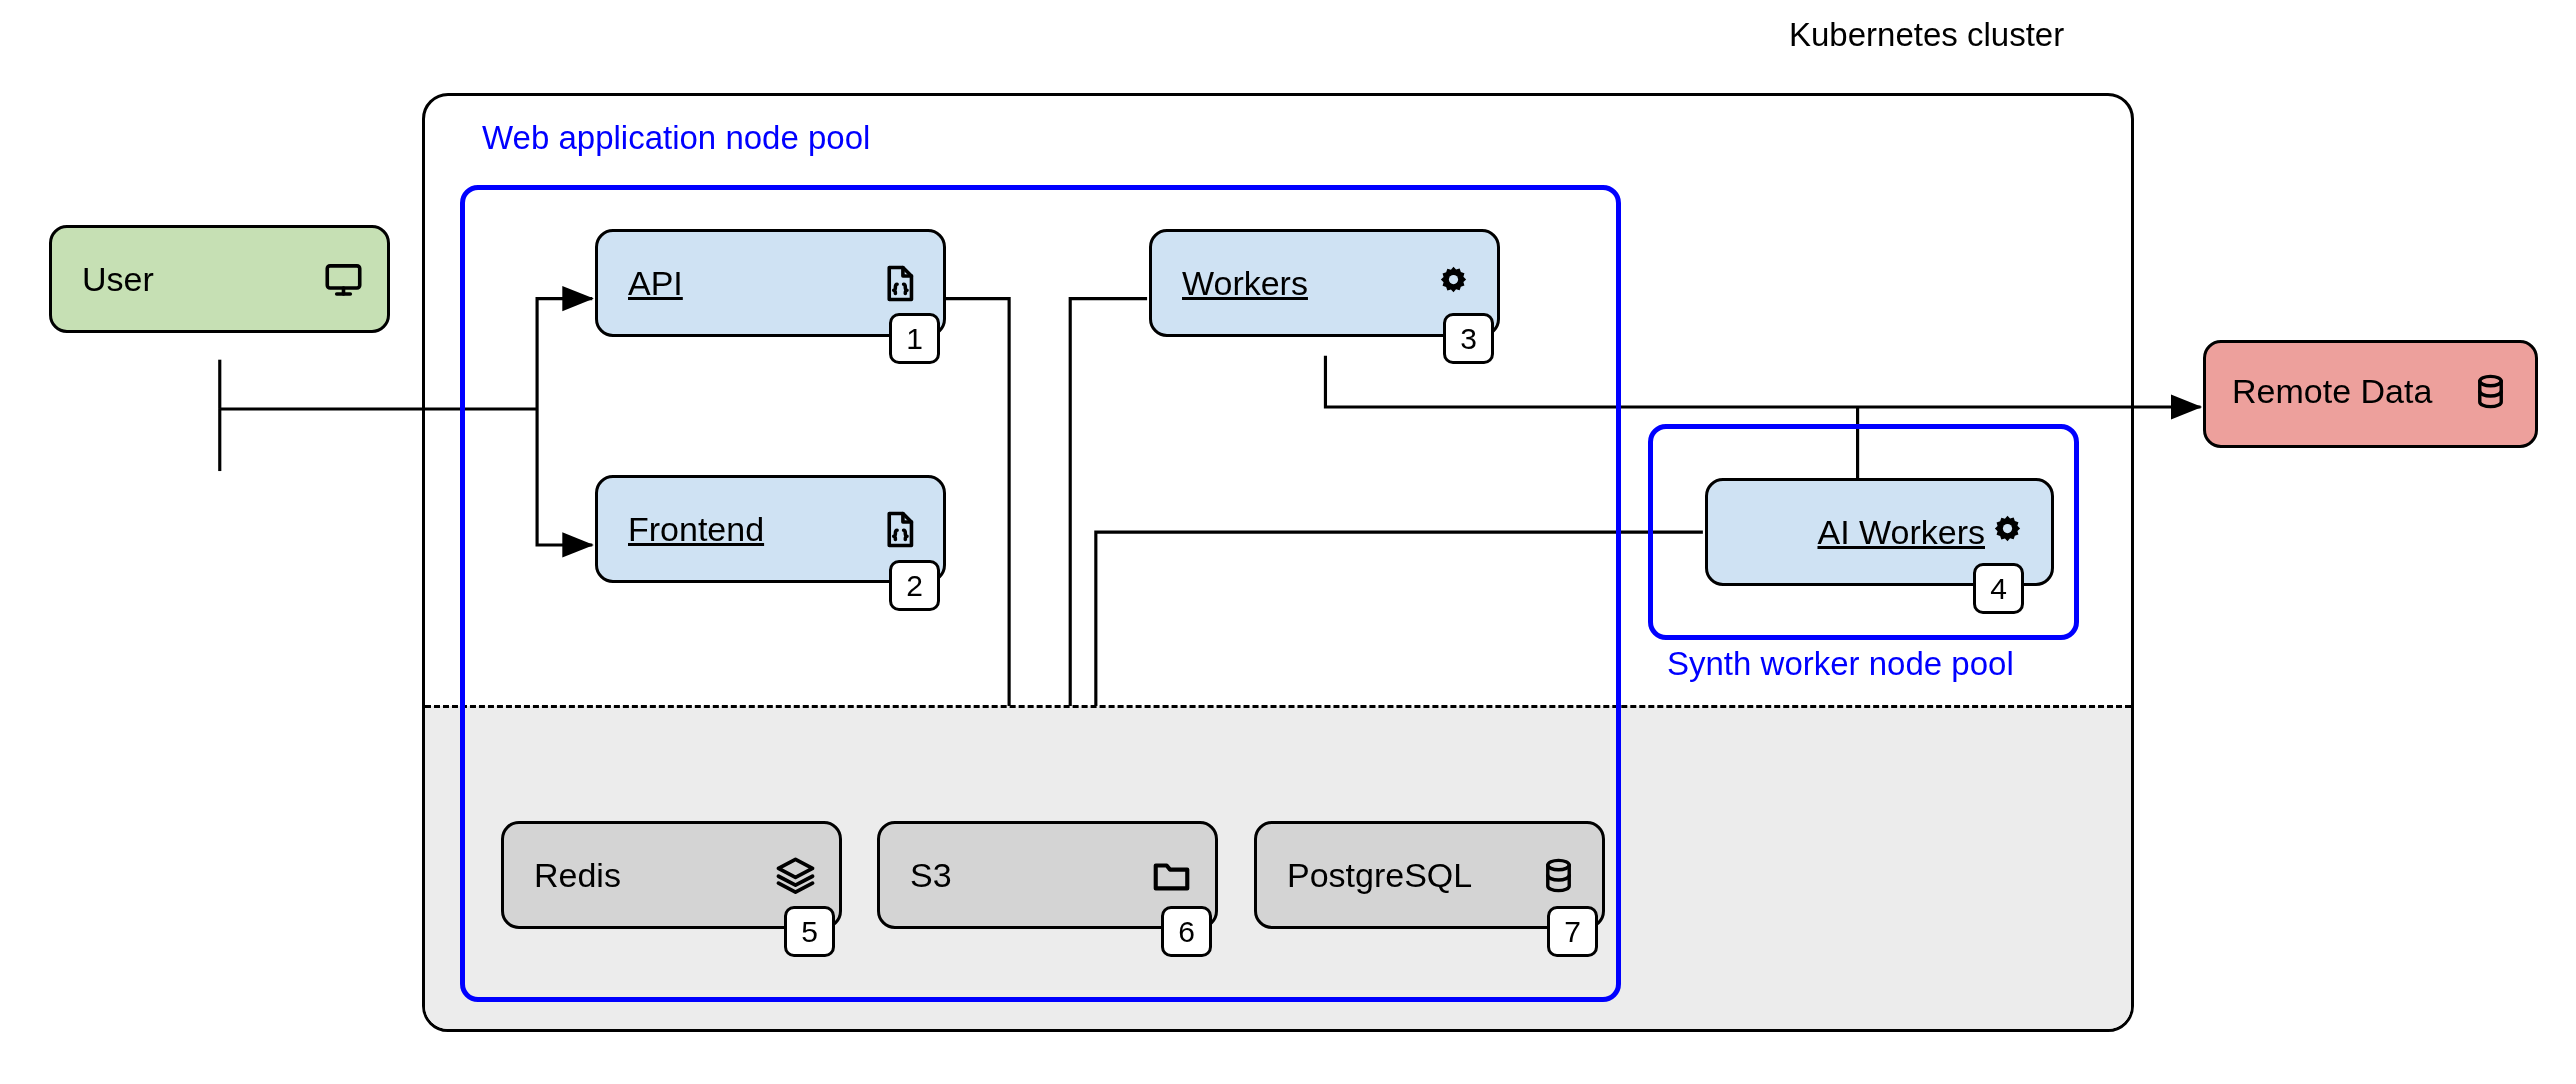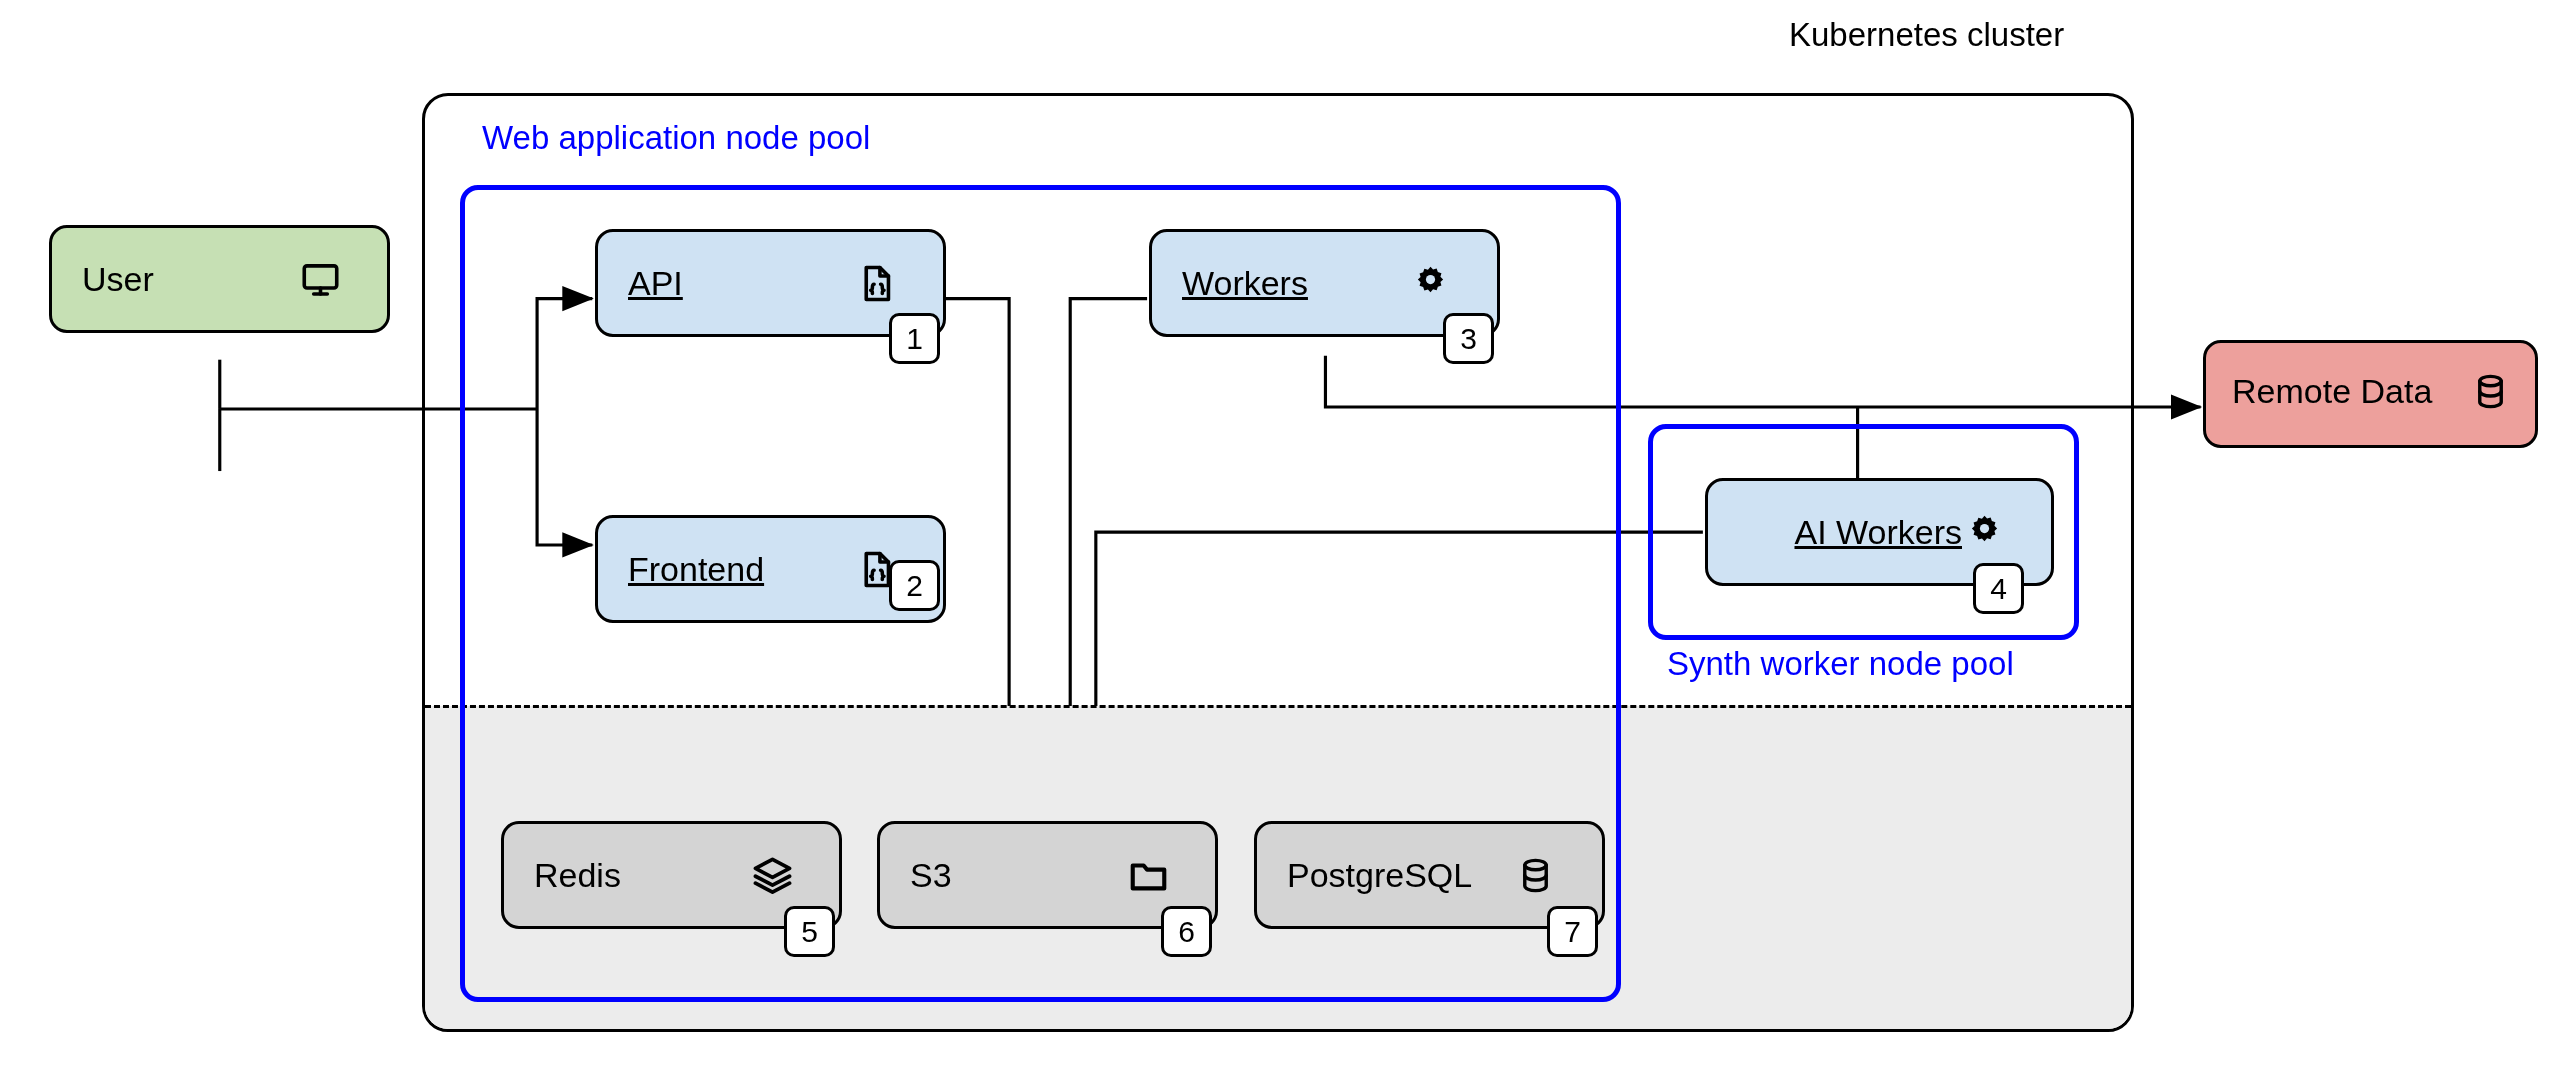--- a/index.html
+++ b/index.html
@@ -63,21 +63,21 @@
 
   
   .node {
     position: absolute;
     box-sizing: border-box;
     border: 3px solid #000000;
     border-radius: 18px;
     display: flex;
     align-items: center;
     justify-content: space-between;
-    padding: 0 44px 0 30px;
+    padding: 0 21px 0 30px;
   }
   .node .label {
     font-size: 34px;
     color: #000000;
     white-space: nowrap;
   }
   .node .glyph {
     display: flex;
     align-items: center;
     justify-content: center;
@@ -173,21 +173,21 @@
       <svg width="41" height="41" viewBox="0 0 24 24" fill="none" stroke="#000" stroke-width="2.1" stroke-linecap="round" stroke-linejoin="round">
         <path d="M6 2.6h8l5 5v13.8H6z"></path>
         <polyline points="14,2.6 14,7.6 19,7.6"></polyline>
         <path d="M10.6 12.4c-1 0-1 1.2-1 1.8 0 .6 0 1.8-1 1.8 1 0 1 1.2 1 1.8"></path>
         <path d="M14.4 12.4c1 0 1 1.2 1 1.8 0 .6 0 1.8 1 1.8-1 0-1 1.2-1 1.8"></path>
       </svg>
     </span>
   </div>
   <div class="badge" style="left:889px; top:313px;">1</div>
 
-  <div class="node blue" style="left:595px; top:475px; width:351px; height:108px;margin-top:40px;">
+  <div class="node blue" style="left:595px; top:475px; width:351px; height:108px;">
     <span class="label">Frontend</span>
     <span class="glyph">
       <svg width="41" height="41" viewBox="0 0 24 24" fill="none" stroke="#000" stroke-width="2.1" stroke-linecap="round" stroke-linejoin="round">
         <path d="M6 2.6h8l5 5v13.8H6z"></path>
         <polyline points="14,2.6 14,7.6 19,7.6"></polyline>
         <path d="M10.6 12.4c-1 0-1 1.2-1 1.8 0 .6 0 1.8-1 1.8 1 0 1 1.2 1 1.8"></path>
         <path d="M14.4 12.4c1 0 1 1.2 1 1.8 0 .6 0 1.8 1 1.8-1 0-1 1.2-1 1.8"></path>
       </svg>
     </span>
   </div>

